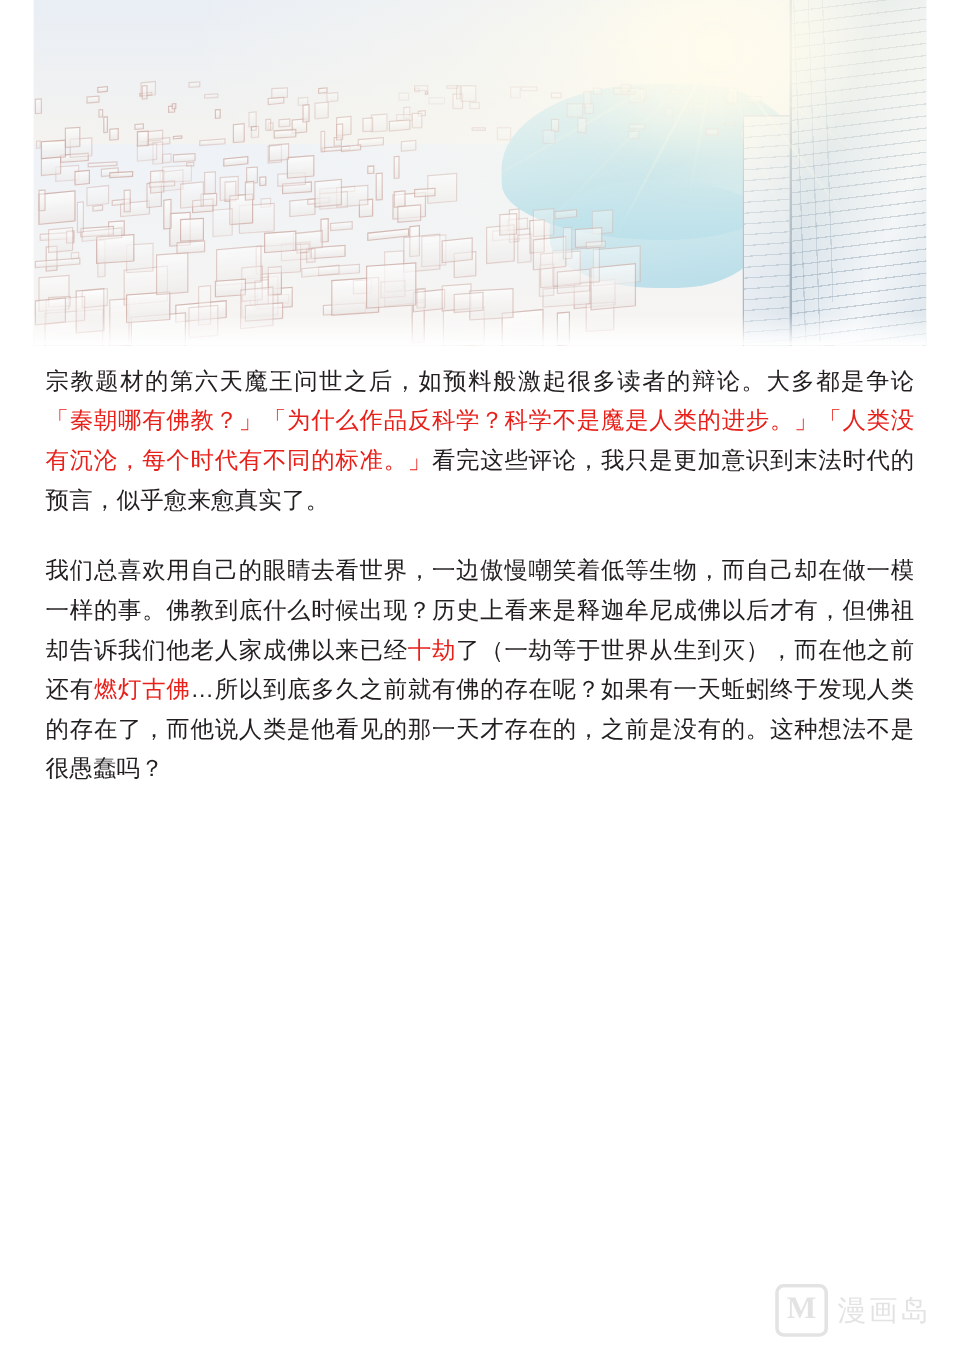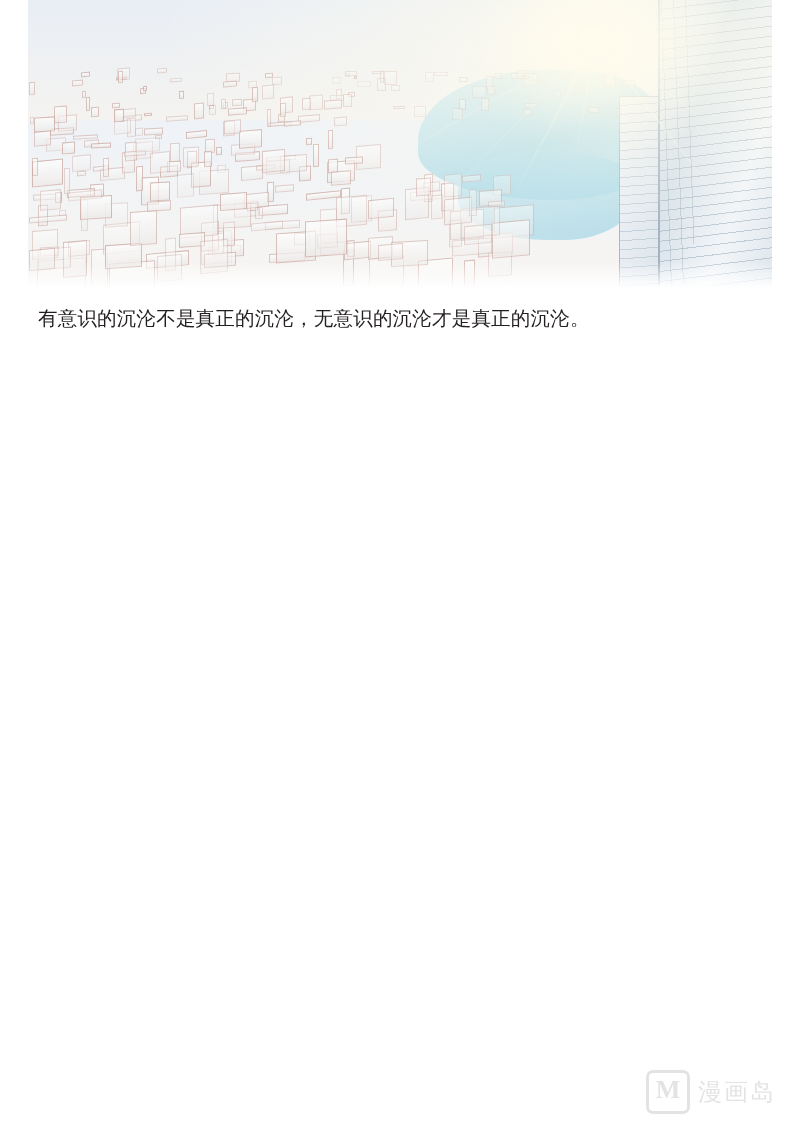--- a/index.html
+++ b/index.html
@@ -478,21 +478,22 @@
         <i style="width: 180px; transform: rotate(290deg); opacity: 0.37;"></i>
         <i style="width: 235px; transform: rotate(308deg); opacity: 0.49;"></i>
         <i style="width: 290px; transform: rotate(326deg); opacity: 0.61;"></i>
         <i style="width: 70px; transform: rotate(344deg); opacity: 0.25;"></i>
       </div>
     <div class="haze"></div>
     <div class="illus-bottom-fade"></div>
   </div>
 
   <div class="article">
-    <p class="para"><span>有意识的沉沦不是真正的沉沦，无意识的沉沦才是真正的沉沦。</span></p>
+    <p class="para"><span>宗教题材的第六天魔王问世之后，如预料般激起很多读者的辩论。大多都是争论</span><span class="hl">「秦朝哪有佛教？」「为什么作品反科学？科学不是魔是人类的进步。」「人类没有沉沦，每个时代有不同的标准。」</span><span>看完这些评论，我只是更加意识到末法时代的预言，似乎愈来愈真实了。</span></p>
+    <p class="para"><span>我们总喜欢用自己的眼睛去看世界，一边傲慢嘲笑着低等生物，而自己却在做一模一样的事。佛教到底什么时候出现？历史上看来是释迦牟尼成佛以后才有，但佛祖却告诉我们他老人家成佛以来已经</span><span class="hl">十劫</span><span>了（一劫等于世界从生到灭），而在他之前还有</span><span class="hl">燃灯古佛</span><span>…所以到底多久之前就有佛的存在呢？如果有一天蚯蚓终于发现人类的存在了，而他说人类是他看见的那一天才存在的，之前是没有的。这种想法不是很愚蠢吗？</span></p>
   </div>
 
   <div class="watermark">
     <div class="wm-logo">M</div>
     <div class="wm-text">漫画岛</div>
   </div>
 
 </div>
 
 </body></html>

